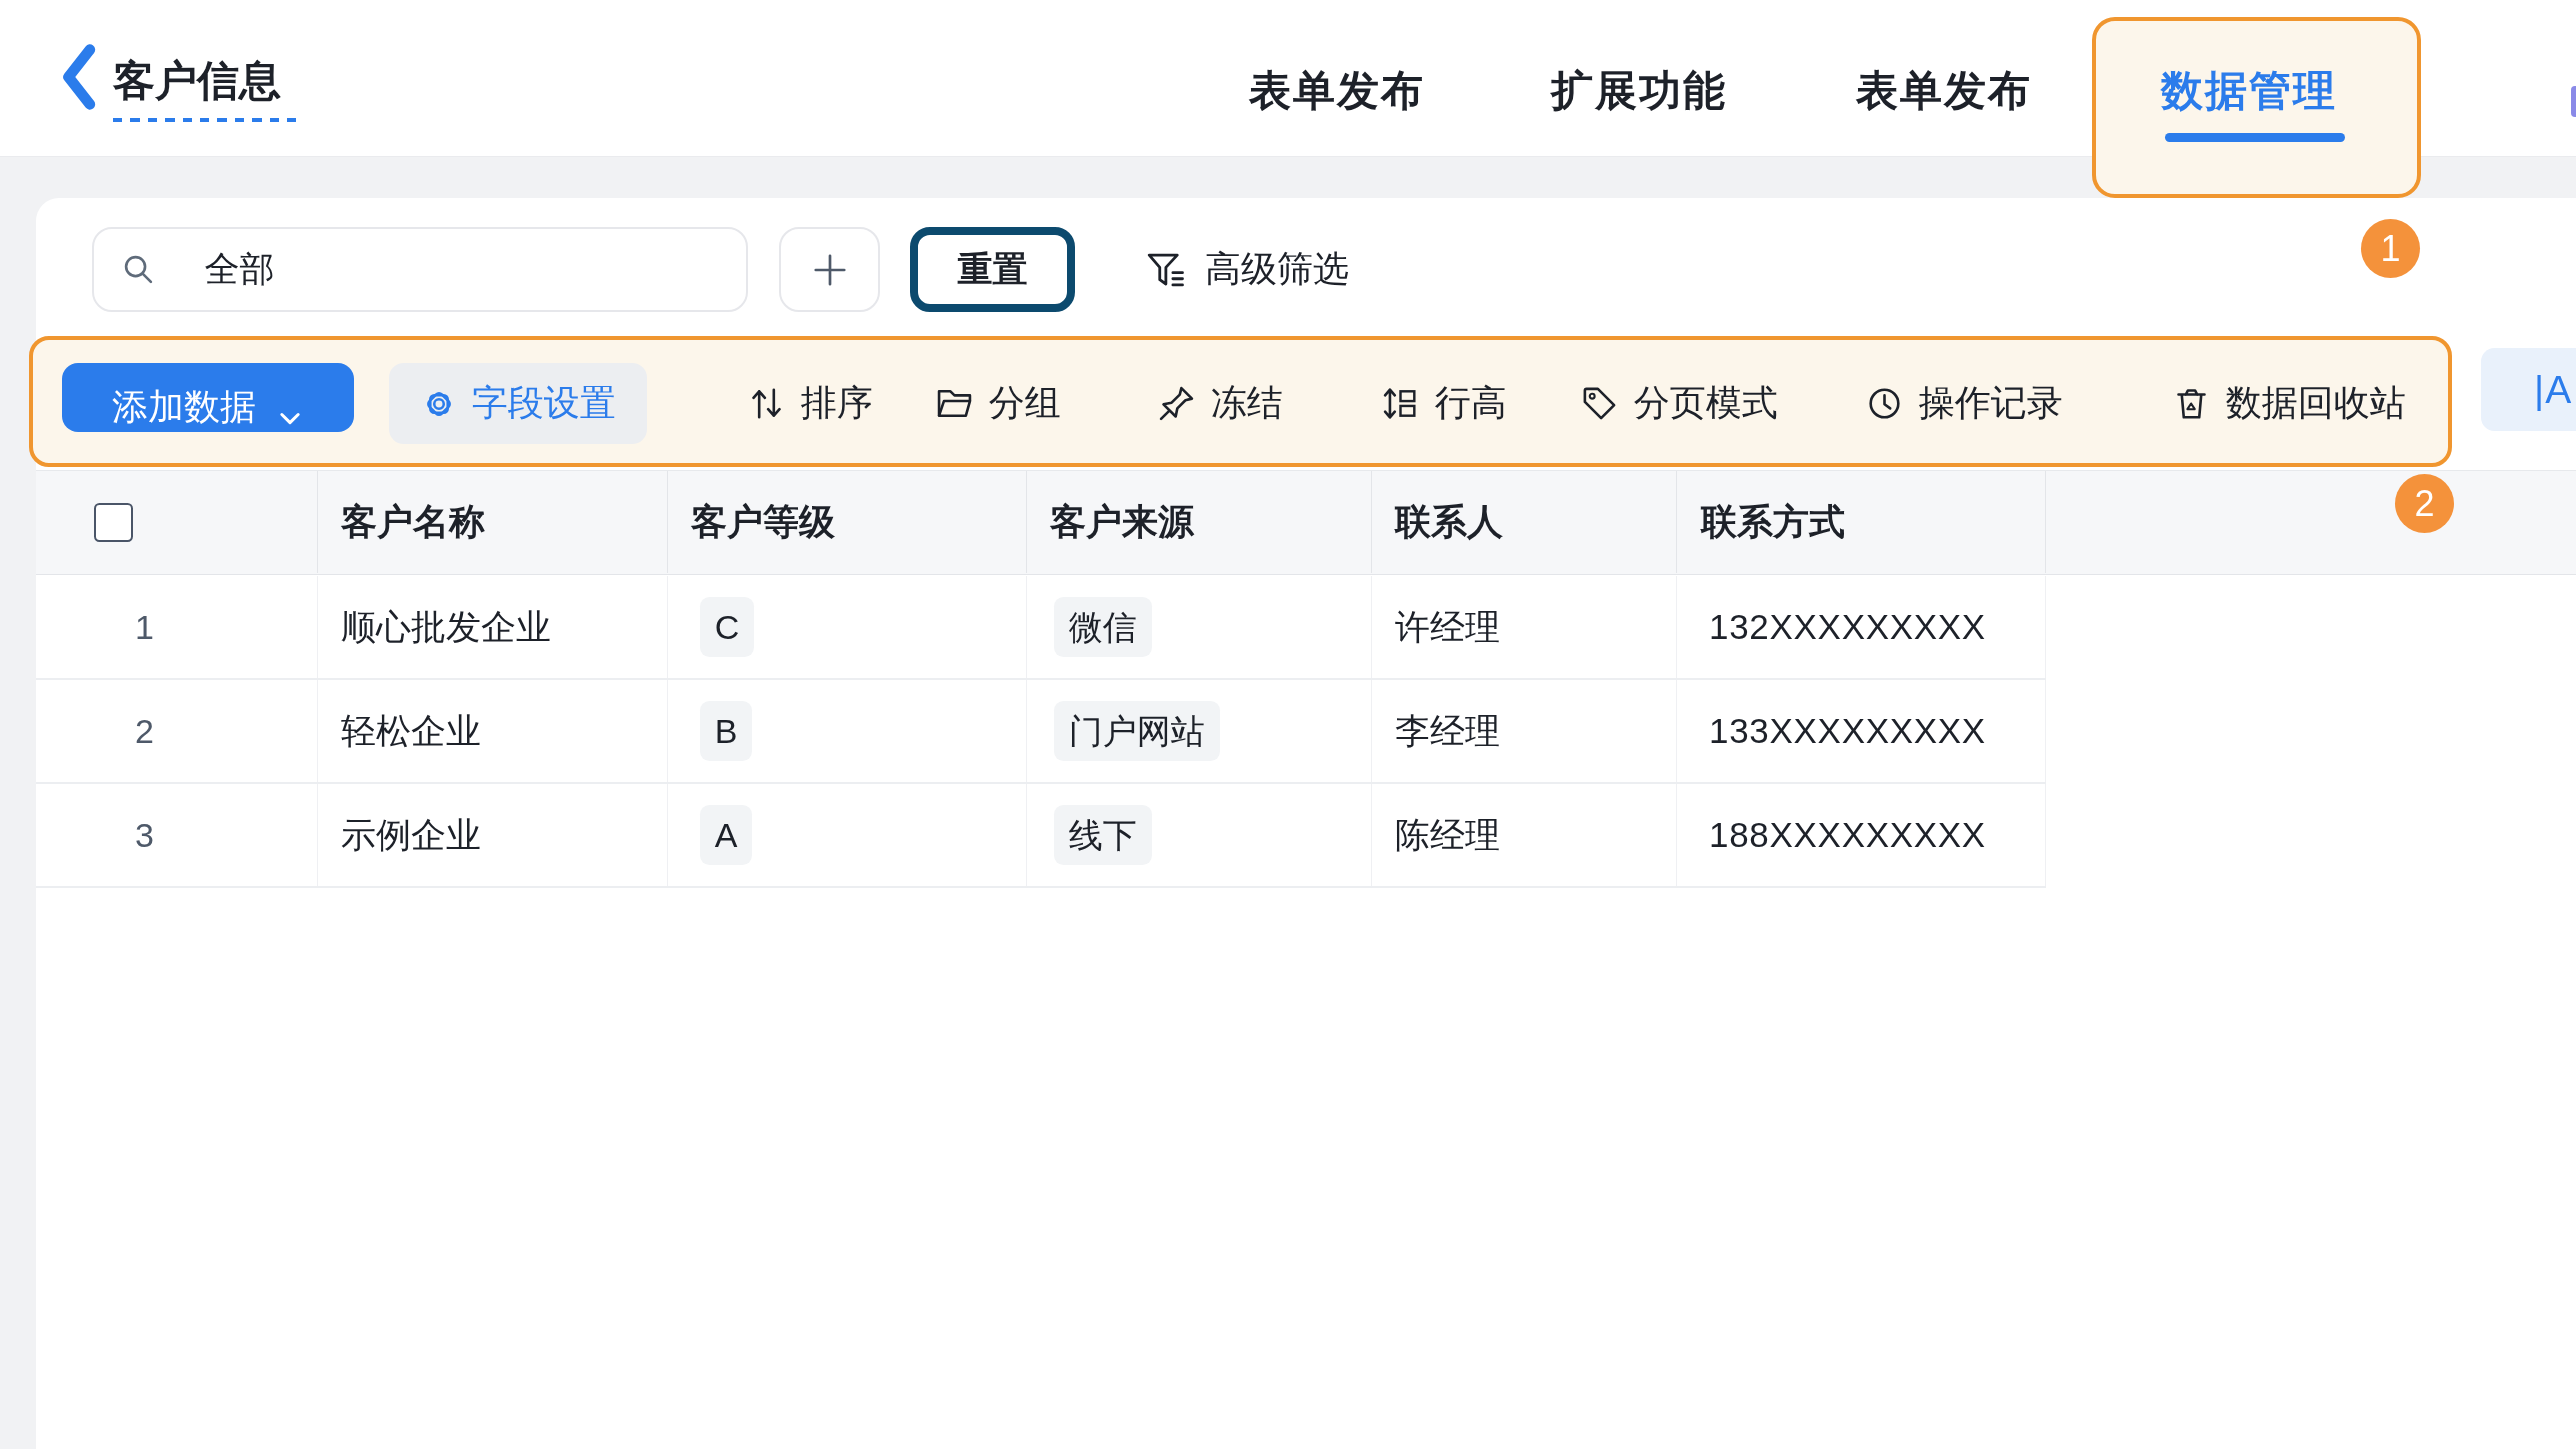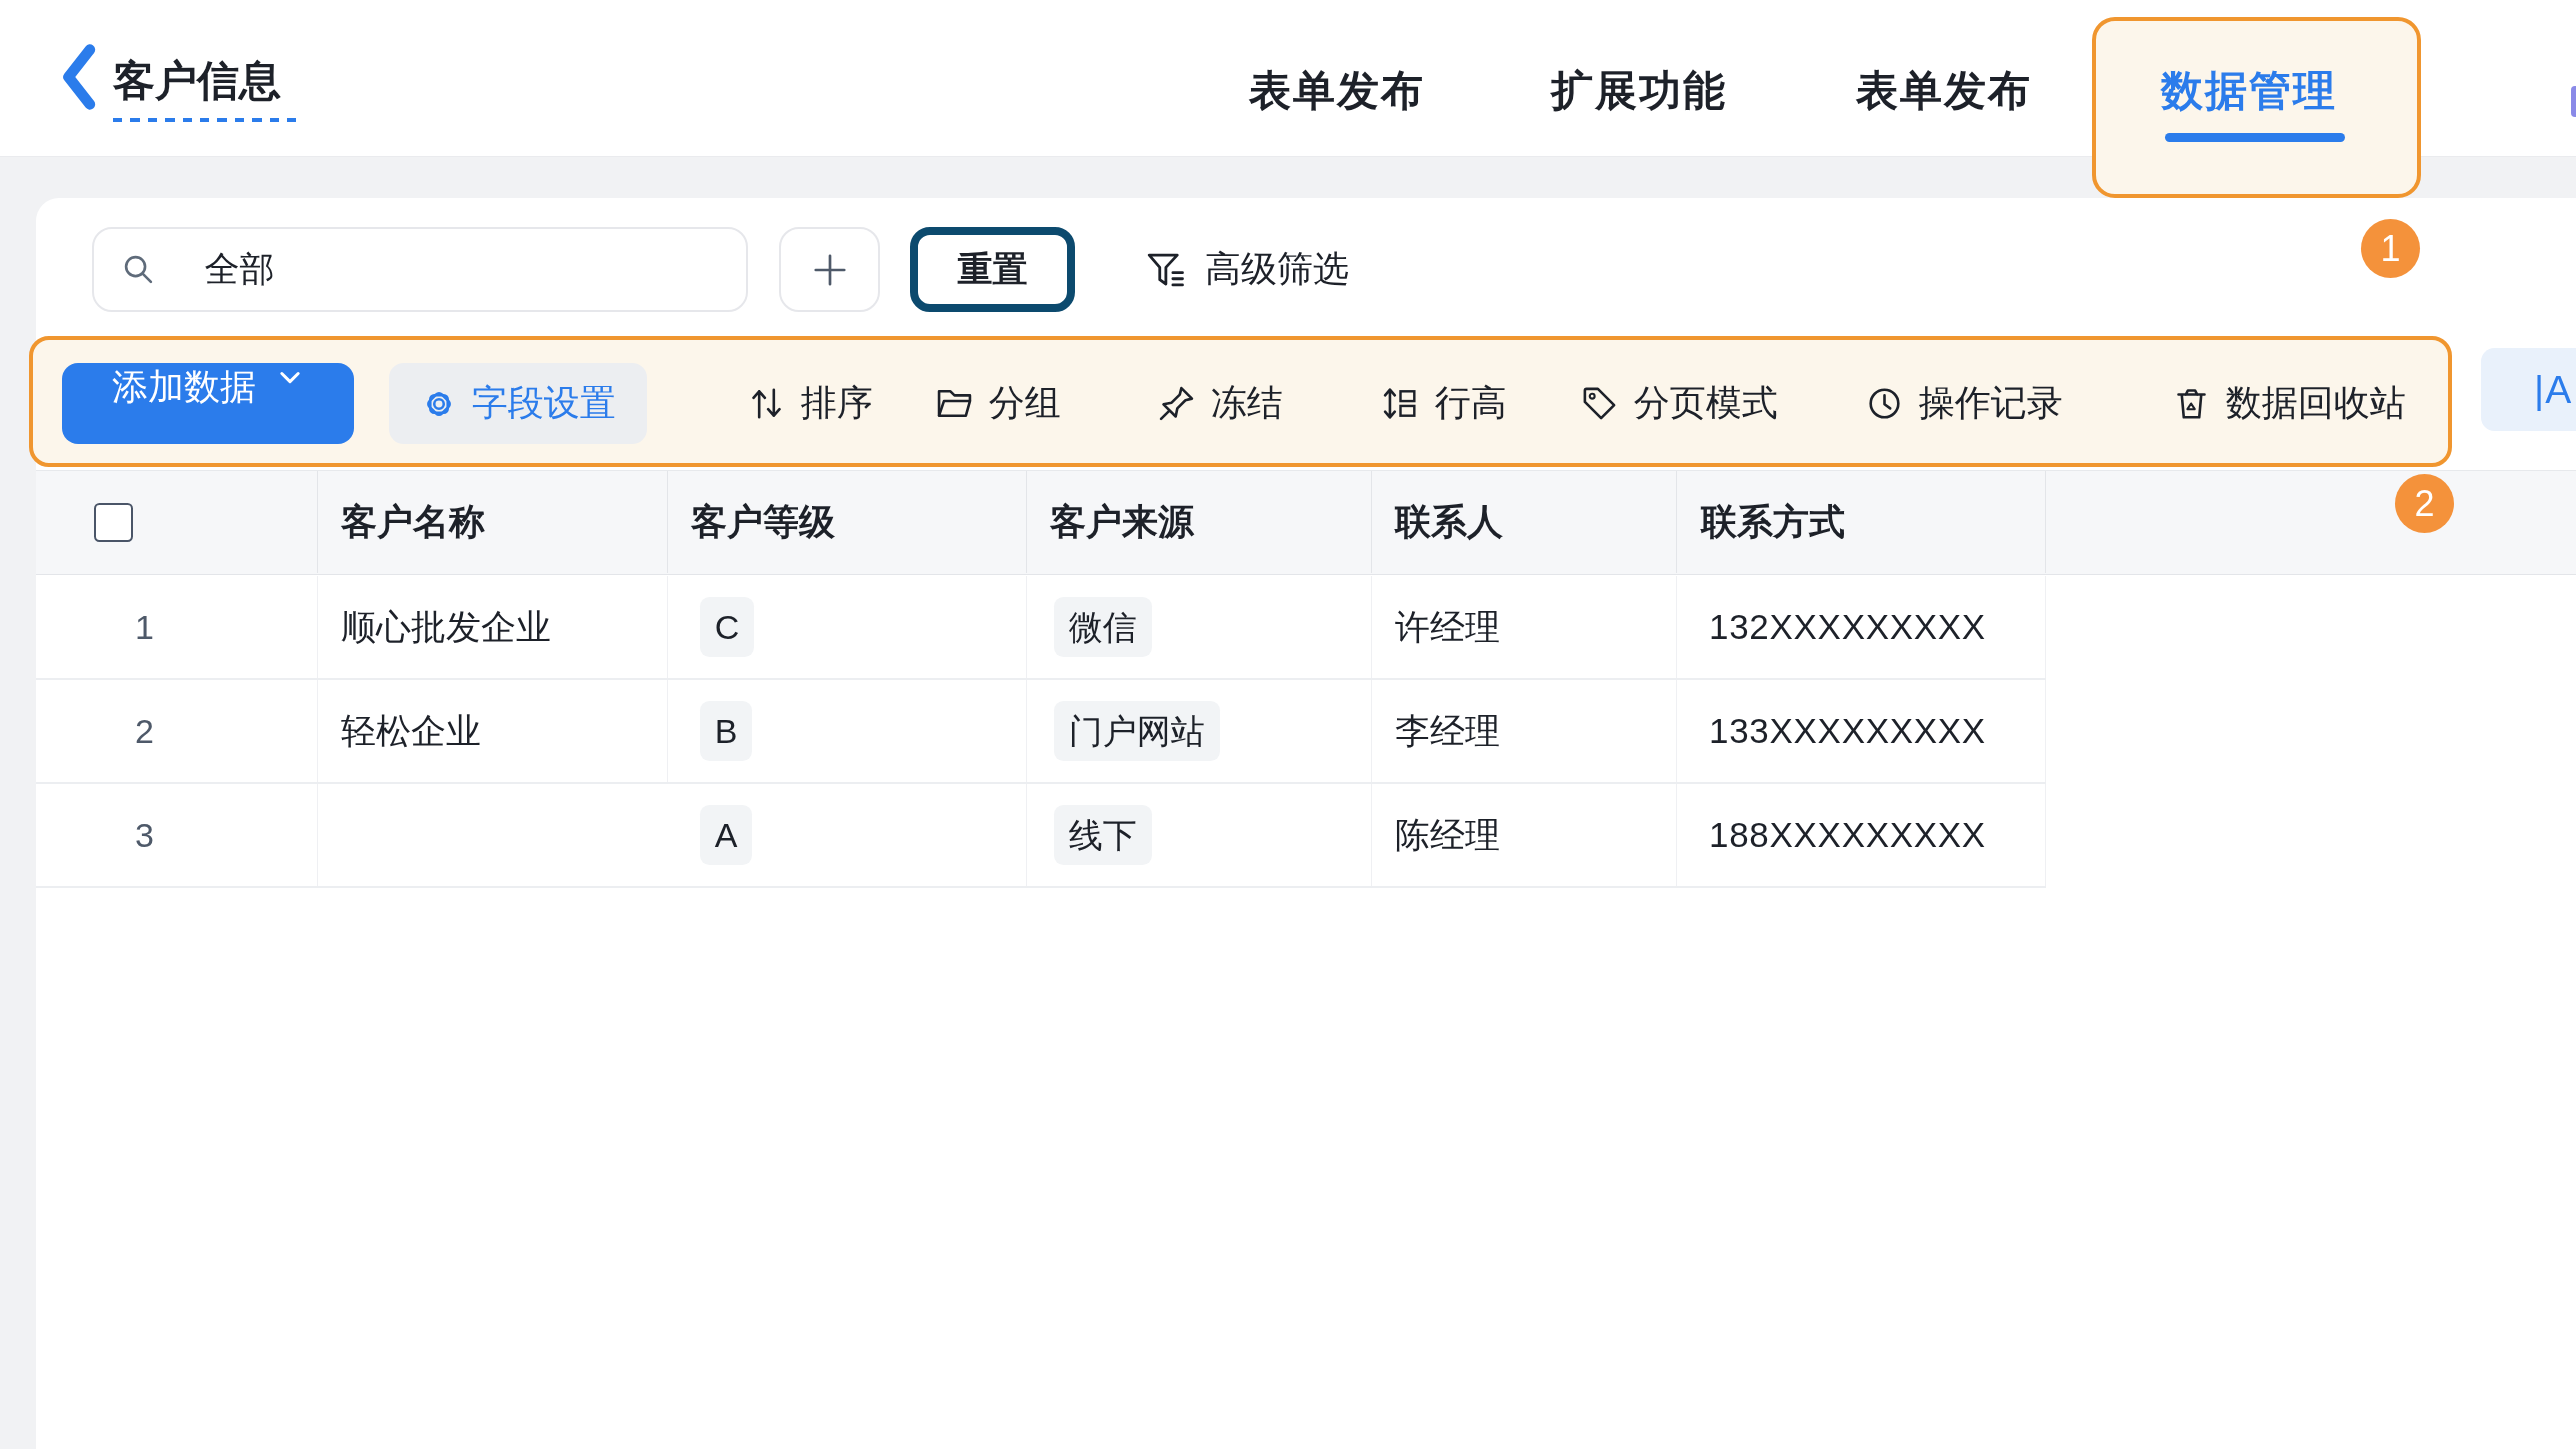--- a/index.html
+++ b/index.html
@@ -29,22 +29,22 @@
     display:flex;align-items:center;padding-left:27px;gap:25.5px;box-sizing:border-box;z-index:2;}
   .search-box .val{font-size:35px;color:#1D2129;}
   .plus-btn{left:779px;top:227px;width:101px;height:85px;background:#fff;border:2px solid #E6E7EB;border-radius:20px;
     display:flex;align-items:center;justify-content:center;box-sizing:border-box;z-index:2;cursor:pointer;}
   .reset-btn{left:910px;top:227px;width:165px;height:85px;background:#fff;border:8px solid #0c4a6e;border-radius:20px;
     display:flex;align-items:center;justify-content:center;font-size:35px;font-weight:600;box-sizing:border-box;z-index:2;cursor:pointer;}
   .adv-filter{left:1144px;top:227px;height:85px;display:flex;align-items:center;gap:19px;z-index:2;cursor:pointer;}
   .adv-filter .lbl{font-size:36px;font-weight:500;}
   
   .tool-ann{left:29px;top:336px;width:2415px;height:123px;border:4px solid #F0962F;border-radius:20px;background:#FCF6EB;z-index:2;}
-  .add-btn{left:62px;top:363px;width:292px;height:81px;background:#2B7CEB;border-radius:16px;
-    display:flex;align-items:flex-start;justify-content:center;gap:20px;z-index:3;cursor:pointer;}
+  .add-btn{left:62px;top:363px;width:292px;height:69px;background:#2B7CEB;border-radius:16px;
+    display:flex;align-items:flex-end;justify-content:center;gap:20px;z-index:3;cursor:pointer;}
   .add-btn .lbl{color:#fff;font-size:36px;font-weight:500;}
   .field-btn{left:389px;top:363px;width:258px;height:81px;background:#ECEEF1;border-radius:14.8px;
     display:flex;align-items:center;justify-content:center;gap:13.4px;z-index:3;cursor:pointer;}
   .field-btn .lbl{color:#2B7CEB;font-size:36px;}
   .tb-item{top:363px;height:81px;display:flex;align-items:center;gap:14.8px;z-index:3;font-size:36px;cursor:pointer;white-space:nowrap;}
   .tb-sort{left:747px;} .tb-group{left:935px;} .tb-freeze{left:1157px;} .tb-rowh{left:1381px;}
   .tb-page{left:1580px;} .tb-hist{left:1865px;} .tb-recycle{left:2172px;}
   .format-btn{left:2481px;top:348px;width:156px;height:83px;background:#E9F1FB;border-radius:13.4px;
     display:flex;align-items:center;justify-content:center;z-index:3;cursor:pointer;}
   .format-btn .lbl{color:#2B7CEB;font-size:39px;font-weight:500;letter-spacing:1.3px;}
@@ -237,20 +237,23 @@
       <span class="val">李经理</span>
     </div>
   <div class="tcell c5">
       <span class="phone">133XXXXXXXXX</span>
     </div>
 </div>
 <div class="abs trow r2">
   <div class="tcell c0">
       <span class="rownum">3</span>
     </div>
+  <div class="tcell c1">
+      <span class="val">示例企业</span>
+    </div>
   <div class="tcell c2">
       <span class="chip lvl">A</span>
     </div>
   <div class="tcell c3">
       <span class="chip src">线下</span>
     </div>
   <div class="tcell c4">
       <span class="val">陈经理</span>
     </div>
   <div class="tcell c5">

